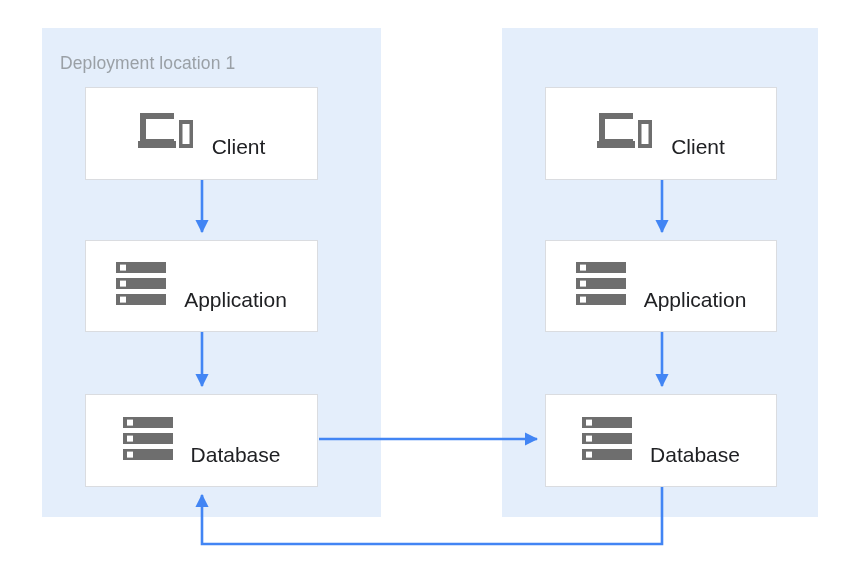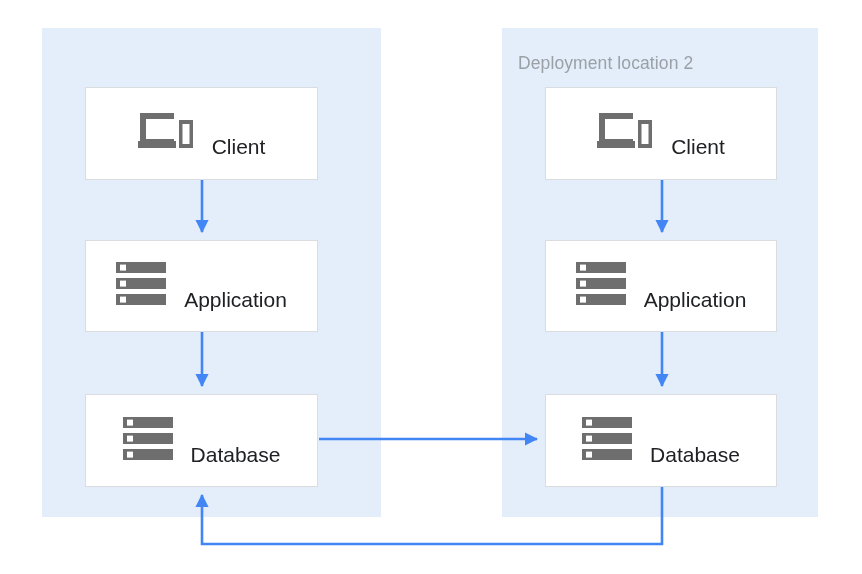--- a/index.html
+++ b/index.html
@@ -65,23 +65,23 @@
     overflow: visible;
     pointer-events: none;
   }
 </style>
 </head>
 <body>
 
 <div id="diagram">
 
   <div class="zone" id="zone-1-rect" style="left: 42px; top: 28px; width: 339px; height: 489px; background: rgb(228, 238, 251);"></div>
+  <div class="zone-label" id="zone-1-label" style="left: 60px; top: 55px; color: rgb(154, 160, 166);">Deployment location 1</div>
 
   <div class="zone" id="zone-2-rect" style="left: 502px; top: 28px; width: 316px; height: 489px; background: rgb(228, 238, 251);"></div>
-  <div class="zone-label" id="zone-2-label" style="left: 518px; top: 55px; color: rgb(154, 160, 166);">Deployment location 2</div>
 
   <svg class="edges" viewBox="0 0 862 574">
     <defs>
       <marker id="arrow-head" viewBox="0 0 10 10" refX="9.2" refY="5" markerWidth="5.2" markerHeight="5.2" orient="auto-start-reverse">
         <path d="M 0 0 L 10 5 L 0 10 z" fill="#4285f4"></path>
       </marker>
     </defs>
     <g id="edge-paths" fill="none" stroke="#4285f4" stroke-width="2.6" stroke-linecap="butt" stroke-linejoin="miter">
         <path d="M 202 180 L 202 232" marker-end="url(#arrow-head)"></path>
         <path d="M 202 332 L 202 386" marker-end="url(#arrow-head)"></path>

